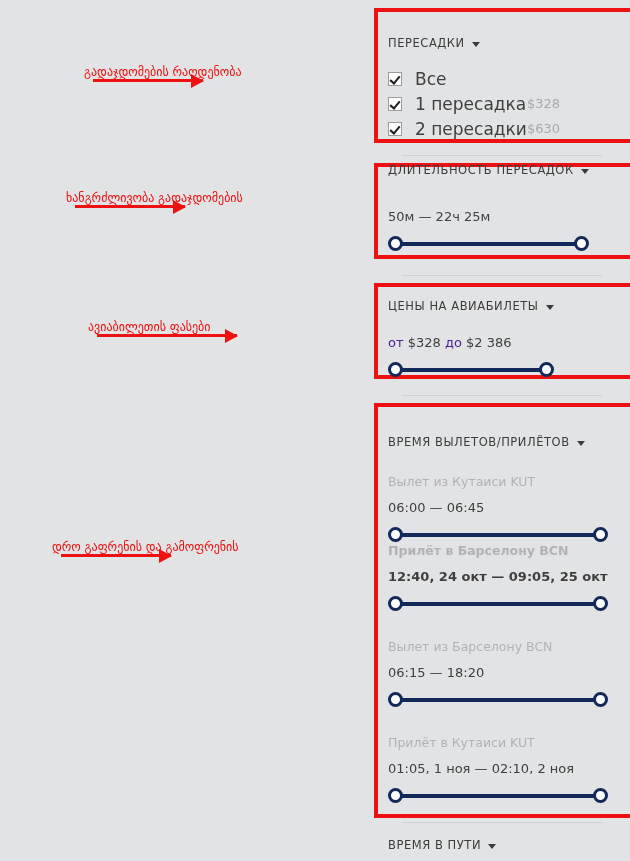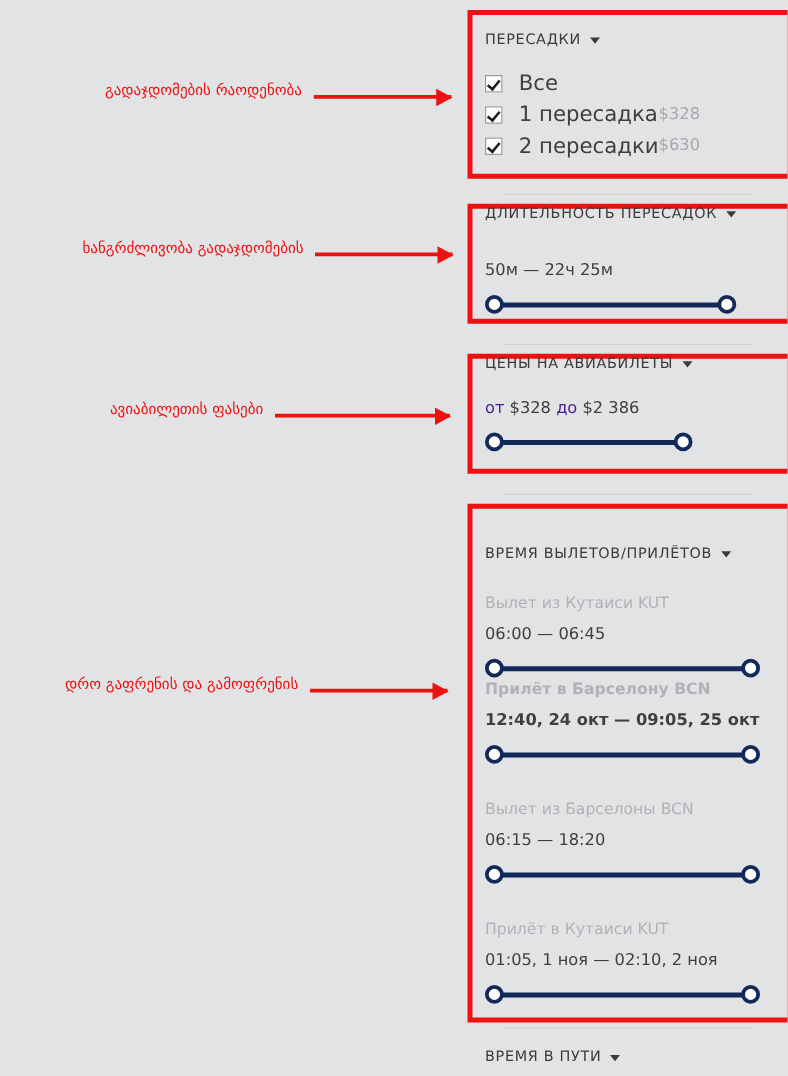--- a/index.html
+++ b/index.html
@@ -147,23 +147,24 @@
   .divider {
     height: 1px;
     background: #d0d1d3;
     margin: 0 14px;
   }
 
   
   .annotation {
     position: absolute;
     display: flex;
-    align-items: flex-end;
+    align-items: flex-start;
     color: #ee1111;
     white-space: nowrap;
+    flex-direction: column;
   }
   .anno-text {
     font-size: 12px;
     color: #ee1111;
     font-family: "DejaVu Sans", "Liberation Sans", sans-serif;
   }
   .anno-arrow {
     position: relative;
     height: 3px;
     background: #ee1111;
@@ -180,21 +181,21 @@
     border-bottom: 7px solid transparent;
     border-left: 13px solid #ee1111;
   }
 </style>
 </head>
 <body>
 
 <div id="filter-column">
 
   <div class="section-outline" style="top:8px; height:135px;"></div>
-  <div class="filter-section" style="position:absolute; top:8px; height:135px; padding-top:16px;">
+  <div class="filter-section" style="position:absolute; top:8px; height:135px; padding-top:28px;">
     <div class="section-header">
       <span>ПЕРЕСАДКИ</span>
       <span class="caret"></span>
     </div>
 
     <div style="margin-top:16px;">
       <div class="check-row">
         <span class="cbx"></span>
         <span class="check-label">Все</span>
         <span class="check-price"></span>
@@ -224,21 +225,21 @@
     <div class="slider">
       <div class="slider-track"></div>
       <div class="knob left"></div>
       <div class="knob right"></div>
     </div>
   </div>
 
   <div class="divider" style="position:absolute; top:275px; left:14px; right:14px;"></div>
 
   <div class="section-outline" style="top:283px; height:96px;"></div>
-  <div class="filter-section" style="position:absolute; top:283px; height:96px; ">
+  <div class="filter-section" style="position:absolute; top:283px; height:96px; padding-top:16px;">
     <div class="section-header">
       <span>ЦЕНЫ НА АВИАБИЛЕТЫ</span>
       <span class="caret"></span>
     </div>
     <div class="range-value" style="margin-top:22px;">
       <span class="muted">от</span>
       <span>$328</span>
       <span class="muted">до</span>
       <span>$2 386</span>
     </div>
@@ -272,21 +273,21 @@
       <div class="sub-label">Прилёт в Барселону BCN</div>
       <div class="range-value">12:40, 24 окт — 09:05, 25 окт</div>
       <div class="slider">
         <div class="slider-track"></div>
         <div class="knob left"></div>
         <div class="knob right"></div>
       </div>
     </div>
 
     <div style="margin-top:27px;">
-      <div class="sub-label">Вылет из Барселоны BCN</div>
+      <div class="sub-label">Вылет из Барселону BCN</div>
       <div class="range-value">06:15 — 18:20</div>
       <div class="slider">
         <div class="slider-track"></div>
         <div class="knob left"></div>
         <div class="knob right"></div>
       </div>
     </div>
 
     <div style="margin-top:27px;">
       <div class="sub-label">Прилёт в Кутаиси KUT</div>

